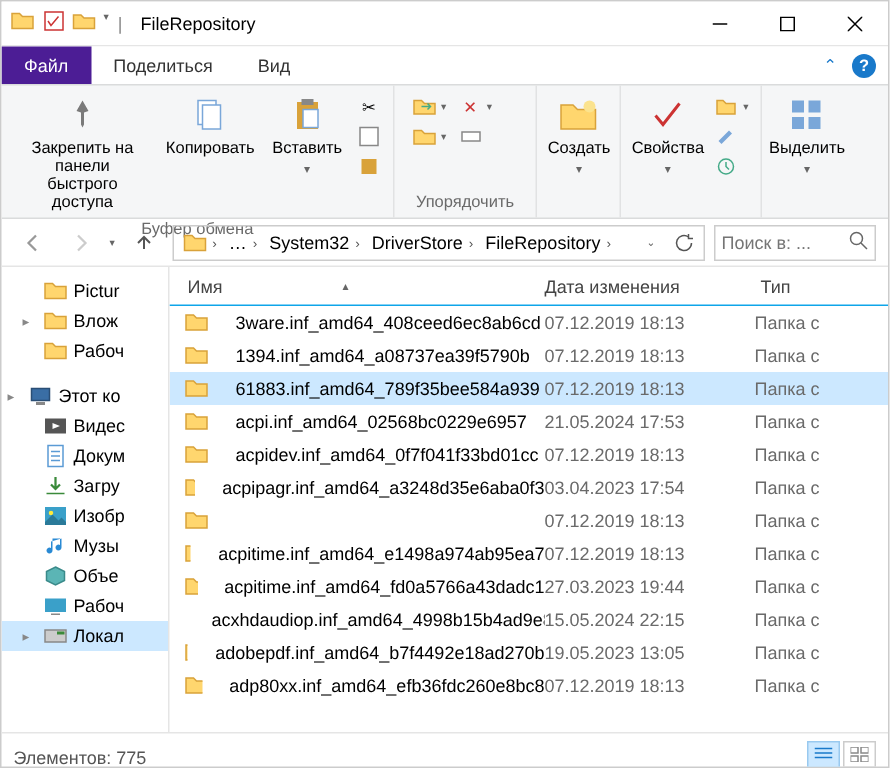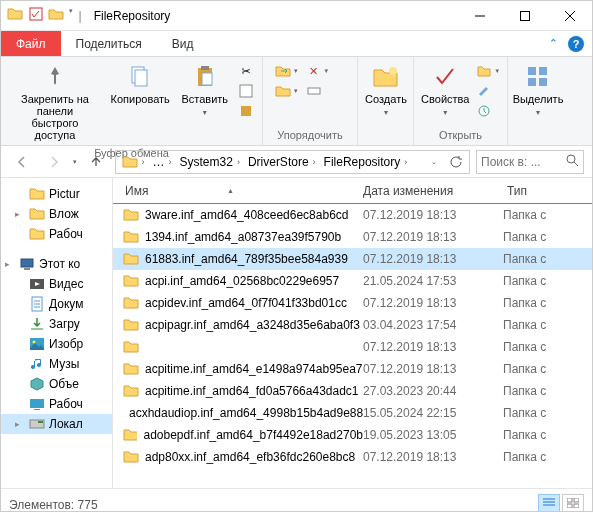--- a/index.html
+++ b/index.html
@@ -11,21 +11,21 @@
 .titlebar .folder-ico { display: inline-block; }
 .titlebar .qat { display: flex; gap: 5px; }
 .titlebar .sep { color: #888; }
 .titlebar .title { padding-left: 6px; }
 .winbtns { margin-left: auto; display: flex; }
 .winbtn { width: 45px; height: 30px; display: flex; align-items: center; justify-content: center; }
 
 
 .tabsrow { height: 25px; display: flex; align-items: flex-end; position: relative; background: #fff; }
 .ftab { height: 25px; padding: 0 14px; display: flex; align-items: center; font-size: 12px; border: 1px solid transparent; border-bottom: none; }
-.ftab.file { background: #ef4444; color: #fff; }
+.ftab.file { background: #4c1d95; color: #fff; }
 .ftab.active { background: #f5f6f7; border-color: #dadbdc; }
 .ftab.plain { color: #333; }
 .tabsrow .right { margin-left: auto; display: flex; align-items: center; gap: 10px; padding-right: 8px; height: 25px; }
 .help-ico { width: 16px; height: 16px; border-radius: 50%; background: #1979ca; color: #fff; display: flex; align-items: center; justify-content: center; font-size: 11px; font-weight: bold; }
 
 
 .ribbon { height: 90px; background: #f5f6f7; border-top: 1px solid #dadbdc; border-bottom: 1px solid #dadbdc; display: flex; }
 .rgroup { display: flex; flex-direction: column; border-right: 1px solid #e1e2e3; padding: 2px 4px; }
 .rgroup .btns { flex: 1; display: flex; align-items: flex-start; }
 .rgroup .glabel { text-align: center; font-size: 11px; color: #6a6a6a; padding: 2px 0 2px; }
@@ -66,21 +66,21 @@
 .cols { display: flex; height: 26px; align-items: center; border-bottom: 1px solid #0ea5e9; font-size: 12px; color: #444; padding-left: 6px; }
 .col-name { width: 244px; padding-left: 6px; display: flex; align-items: center; gap: 80px; }
 .col-name .sortarrow { font-size: 8px; color: #666; position: relative; }
 .col-date { width: 140px; }
 .col-type { flex: 1; padding-left: 4px; }
 .col-border { border-right: 1px solid transparent; }
 
 .rows { flex: 1; overflow: hidden; }
 .row { display: flex; align-items: center; height: 22px; padding-left: 6px; font-size: 12px; }
 .row.selected { background: #cce8ff; }
-.row .r-name { width: 244px; display: flex; align-items: center; gap: 6px; padding-left: 4px; white-space: nowrap; overflow: hidden; }
+.row .r-name { width: 244px; display: flex; align-items: center; gap: 18px; padding-left: 4px; white-space: nowrap; overflow: hidden; }
 .row .r-date { width: 140px; color: #6a6a6a; }
 .row .r-type { flex: 1; color: #6a6a6a; white-space: nowrap; overflow: hidden; }
 
 
 .statusbar { height: 24px; border-top: 1px solid #e5e5e5; display: flex; align-items: flex-end; padding: 0 8px; font-size: 12px; color: #555; }
 .statusbar .right { margin-left: auto; display: flex; gap: 2px; }
 .viewbtn { width: 22px; height: 18px; border: 1px solid #ccc; display: flex; align-items: center; justify-content: center; }
 .viewbtn.active { background: #cce8ff; border-color: #99c9ef; }
 
 
@@ -277,21 +277,20 @@
         <div class="smallbtn">
             <span class="sml-ico">
               <svg width="14" height="14">
                 <circle cx="7" cy="7" r="5" fill="none" stroke="#4a8"></circle>
                 <path d="M7 4v3l2 2" stroke="#4a8" fill="none"></path>
               </svg>
             </span>
           </div>
       </div>
     </div>
-    <div class="glabel">Открыть</div>
   </div>
 
   <div class="rgroup" style="width:60px;border-right:none">
     <div class="btns">
       <div class="rbtn">
         <span class="ico">
             <svg width="22" height="22">
               <rect x="1" y="1" width="8" height="8" fill="#7aa7d9"></rect>
               <rect x="12" y="1" width="8" height="8" fill="#7aa7d9"></rect>
               <rect x="1" y="12" width="8" height="8" fill="#7aa7d9"></rect>
@@ -540,21 +539,21 @@
           <div class="r-date">07.12.2019 18:13</div>
           <div class="r-type">Папка с</div>
         </div>
         <div class="row">
           <div class="r-name">
             <svg class="fico">
               <path d="M1 3h5l2 2h7v8H1z" fill="#ffd66e" stroke="#d9a23a"></path>
             </svg>
             <span>acpitime.inf_amd64_fd0a5766a43dadc1</span>
           </div>
-          <div class="r-date">27.03.2023 20:44</div>
+          <div class="r-date">27.03.2023 19:44</div>
           <div class="r-type">Папка с</div>
         </div>
         <div class="row">
           <div class="r-name">
             <svg class="fico">
               <path d="M1 3h5l2 2h7v8H1z" fill="#ffd66e" stroke="#d9a23a"></path>
             </svg>
             <span>acxhdaudiop.inf_amd64_4998b15b4ad9e88f...</span>
           </div>
           <div class="r-date">15.05.2024 22:15</div>

